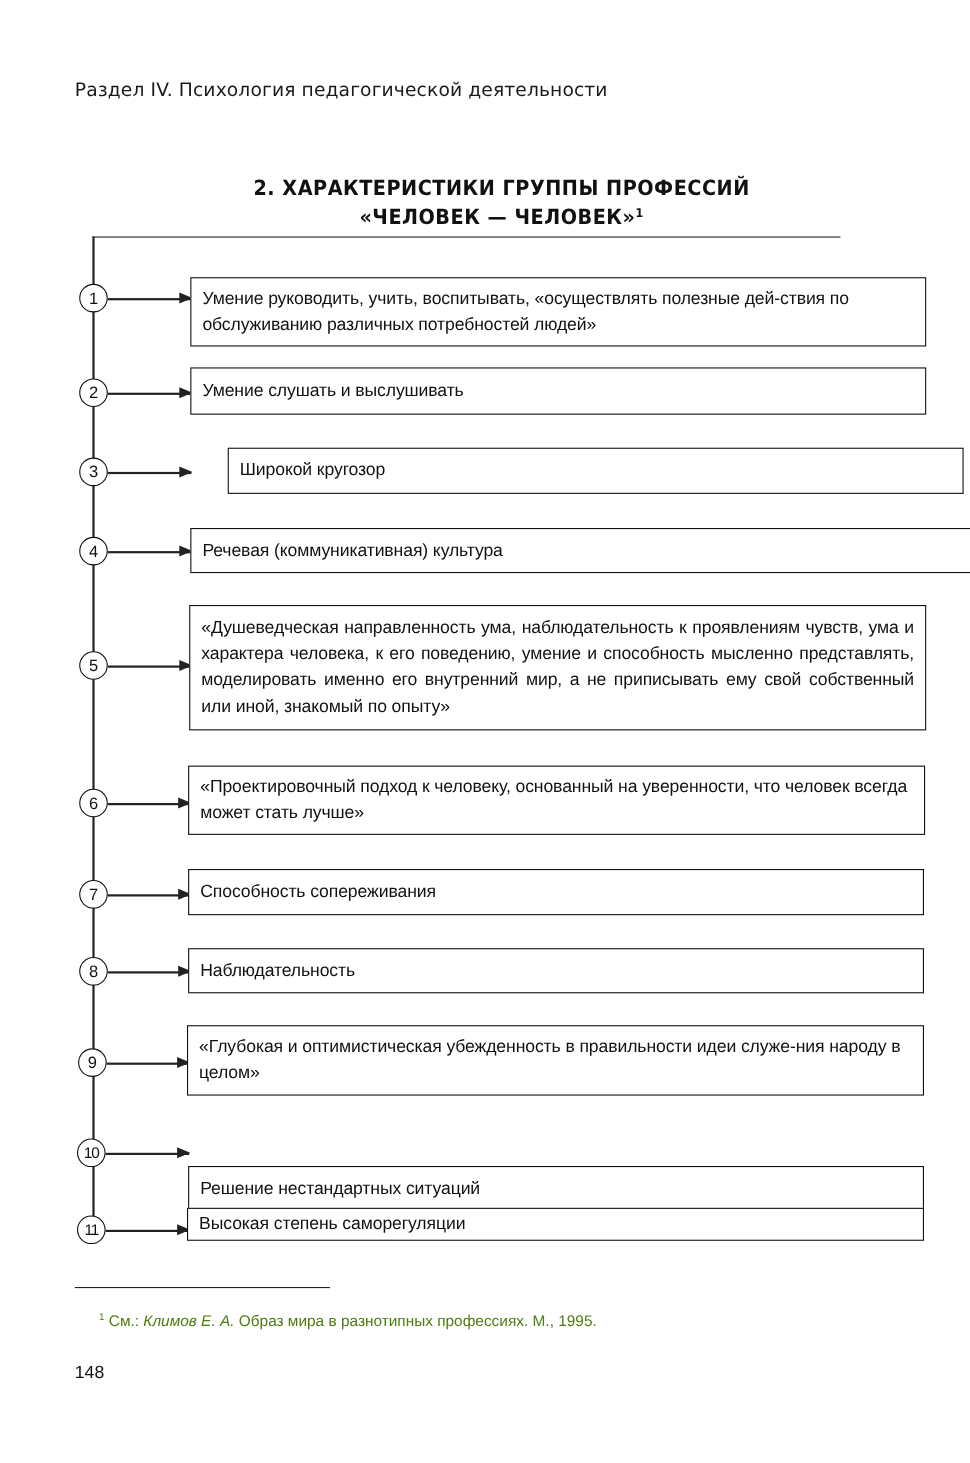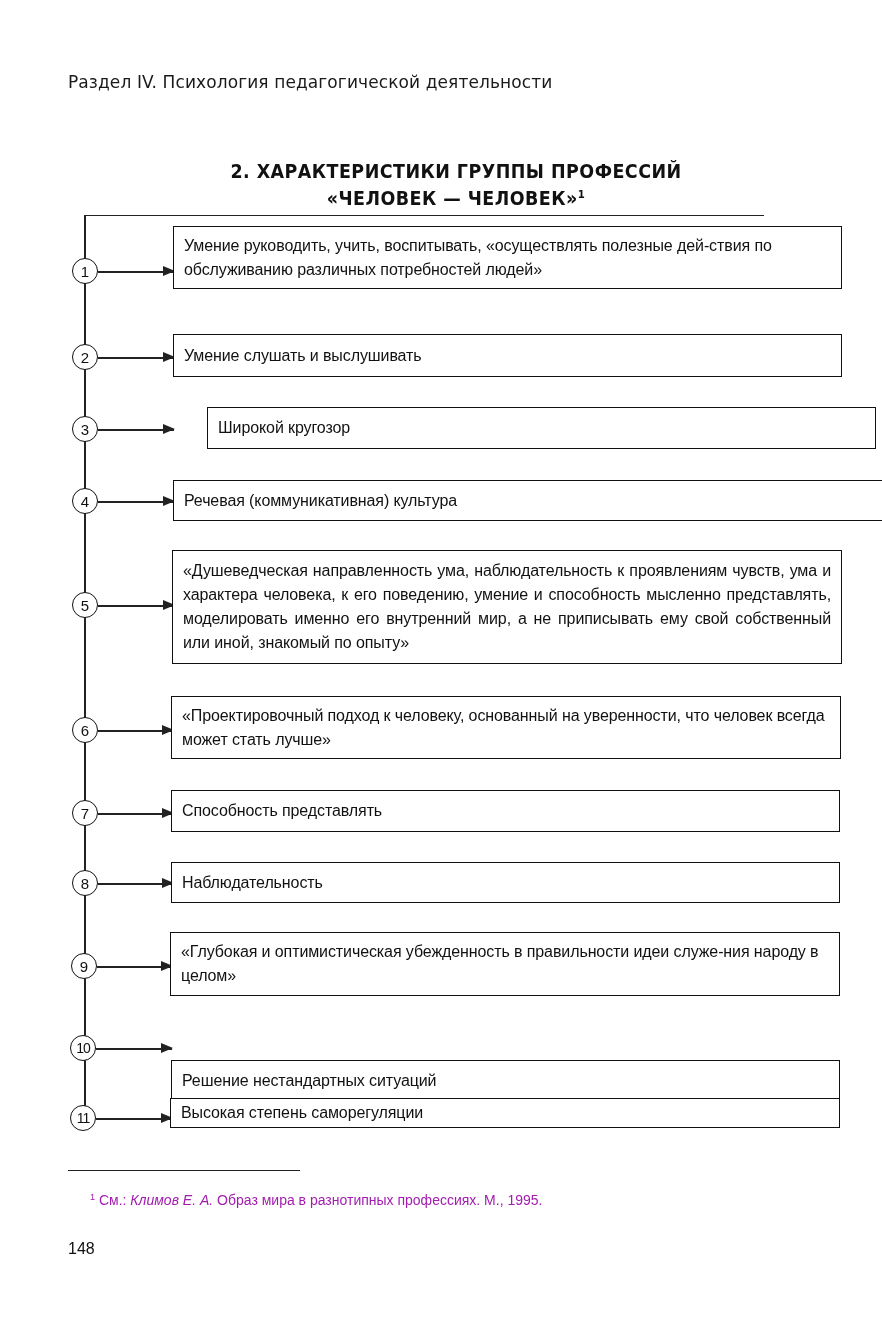--- a/index.html
+++ b/index.html
@@ -12,41 +12,41 @@
   .hline-top { position: absolute; left: 84px; top: 215px; width: 680px; height: 1px; background: #222; }
   .vline { position: absolute; left: 84px; width: 1.5px; background: #222; }
   .circle { position: absolute; width: 26px; height: 26px; border: 1.6px solid #111; border-radius: 50%; background: #fff; box-sizing: border-box; display: flex; align-items: center; justify-content: center; font-size: 15px; font-family: "Liberation Sans", sans-serif; color: #111; }
   .circle.two { font-size: 14px; letter-spacing: -1px; }
   .arrow { position: absolute; height: 1.5px; background: #222; }
   .arrow::after { content: ""; position: absolute; right: -1px; top: -5px; border-left: 12px solid #222; border-top: 5.5px solid transparent; border-bottom: 5.5px solid transparent; }
   .box { position: absolute; border: 1.6px solid #111; box-sizing: border-box; background: #fff; padding: 7px 10px 0 10px; font-size: 16px; line-height: 24px; color: #111; font-family: "Liberation Sans", sans-serif; letter-spacing: -0.1px; }
   .box.single { display: flex; align-items: center; padding-top: 0; }
   .box.justify { text-align: justify; text-align-last: left; }
   .fn-rule { position: absolute; left: 68px; top: 1170px; width: 232px; height: 1px; background: #222; }
-  .footnote { position: absolute; left: 90px; top: 1192px; font-size: 14px; color: #a21caf; font-family: "Liberation Sans", sans-serif; }
+  .footnote { position: absolute; left: 90px; top: 1192px; font-size: 14px; color: #4d7c0f; font-family: "Liberation Sans", sans-serif; }
   .footnote sup { font-size: 9px; vertical-align: 5px; }
   .footnote i { font-style: italic; }
   .page-num { position: absolute; left: 68px; top: 1240px; font-size: 16px; font-family: "Liberation Sans", sans-serif; color: #111; }
 </style>
 </head>
 <body>
 
 <div class="running-head">Раздел IV. Психология педагогической деятельности</div>
 
 <div class="title l1"><span>2. ХАРАКТЕРИСТИКИ ГРУППЫ ПРОФЕССИЙ</span></div>
 <div class="title l2"><span>«ЧЕЛОВЕК — ЧЕЛОВЕК»</span><sup>1</sup></div>
 
 <div class="hline-top"></div>
 <div class="vline" style="top:215px; height:903px;"></div>
 
 <div class="circle" style="left:72px; top:258px;">
     <span>1</span>
   </div>
 <div class="arrow" style="left:98px; top:271px; width:76px;"></div>
-<div class="box" style="left:173px; top:226px; width:669px; height:63px;"><span>Умение руководить, учить, воспитывать, «осуществлять полезные дей-ствия по обслуживанию различных потребностей людей»</span></div>
+<div class="box" style="left:173px; top:252px; width:669px; height:63px;"><span>Умение руководить, учить, воспитывать, «осуществлять полезные дей-ствия по обслуживанию различных потребностей людей»</span></div>
 
 <div class="circle" style="left:72px; top:344px;">
     <span>2</span>
   </div>
 <div class="arrow" style="left:98px; top:357px; width:76px;"></div>
 <div class="box single" style="left:173px; top:334px; width:669px; height:43px;">
     <span>Умение слушать и выслушивать</span>
   </div>
 
 <div class="circle" style="left:72px; top:416px;">
@@ -75,21 +75,21 @@
     <span>6</span>
   </div>
 <div class="arrow" style="left:98px; top:730px; width:75px;"></div>
 <div class="box" style="left:171px; top:696px; width:670px; height:63px;"><span>«Проектировочный подход к человеку, основанный на уверенности, что человек всегда может стать лучше»</span></div>
 
 <div class="circle" style="left:72px; top:800px;">
     <span>7</span>
   </div>
 <div class="arrow" style="left:98px; top:813px; width:75px;"></div>
 <div class="box single" style="left:171px; top:790px; width:669px; height:42px;">
-    <span>Способность представлять</span>
+    <span>Способность сопереживания</span>
   </div>
 
 <div class="circle" style="left:72px; top:870px;">
     <span>8</span>
   </div>
 <div class="arrow" style="left:98px; top:883px; width:75px;"></div>
 <div class="box single" style="left:171px; top:862px; width:669px; height:41px;">
     <span>Наблюдательность</span>
   </div>
 

